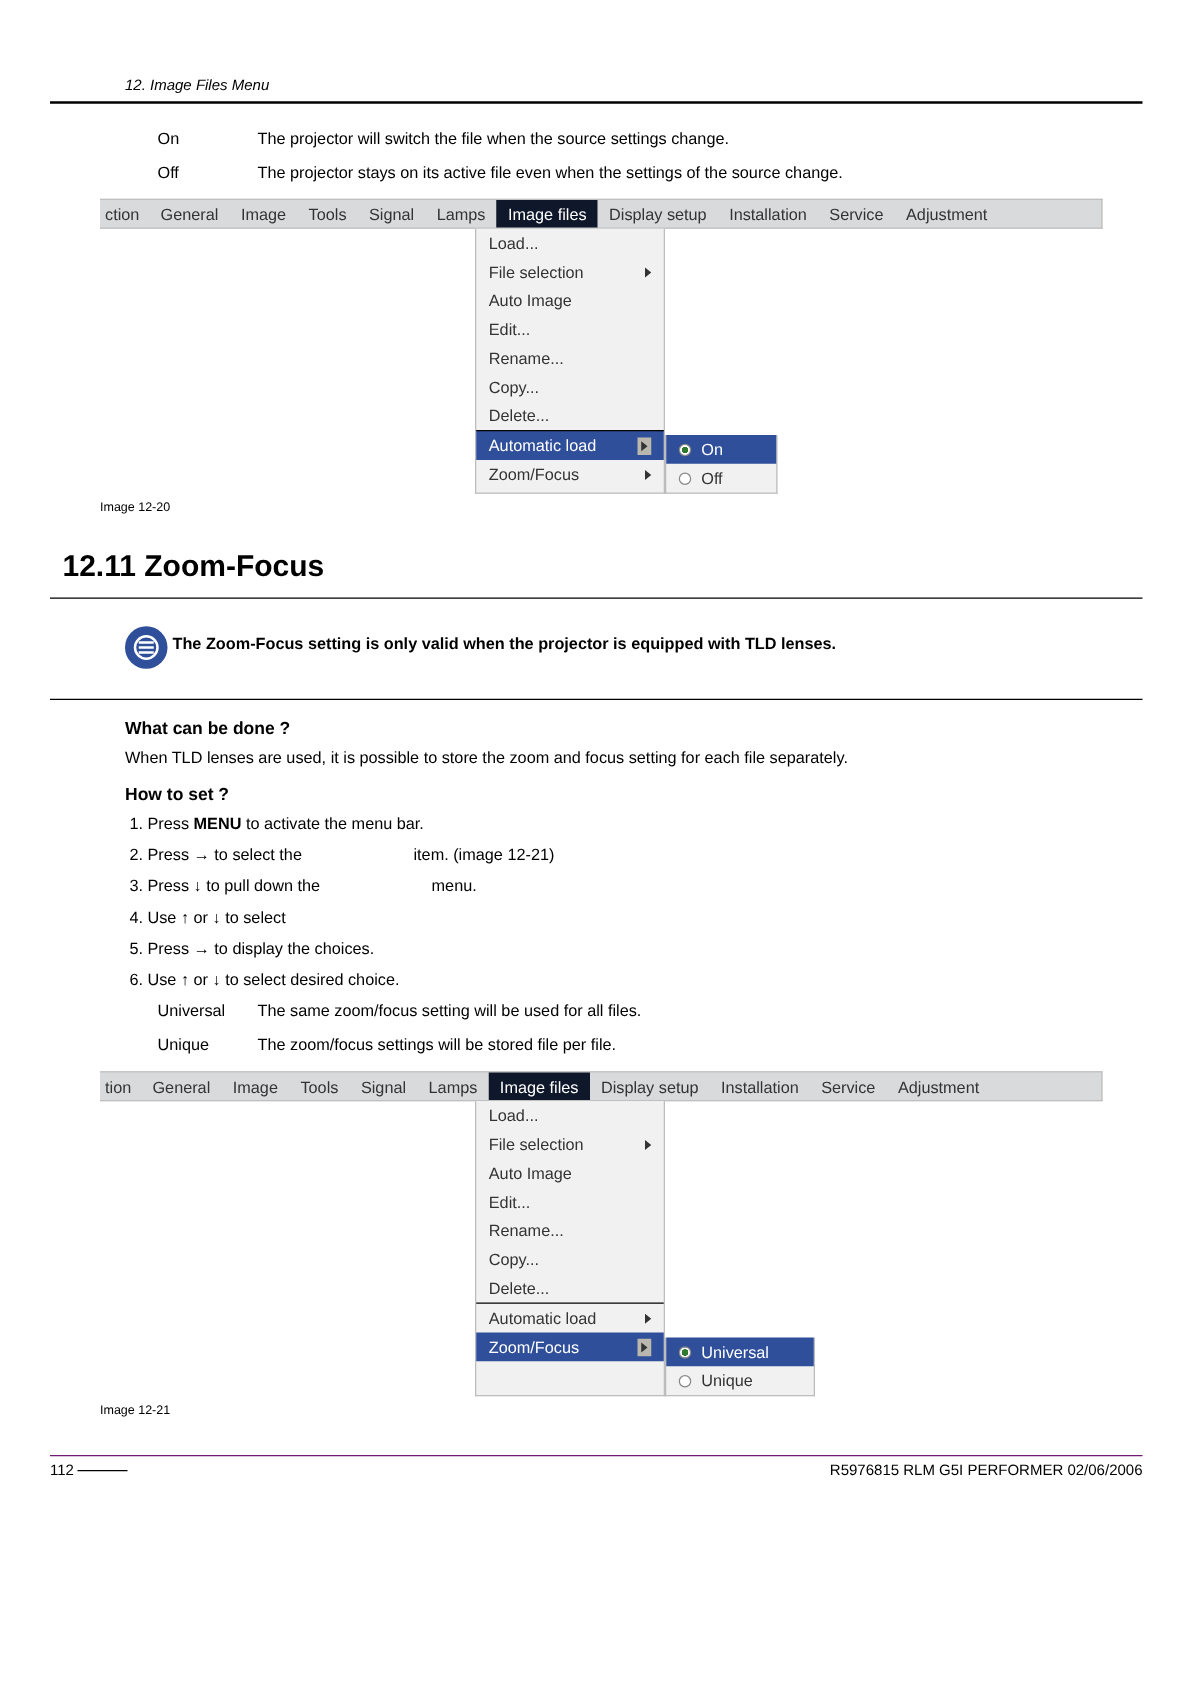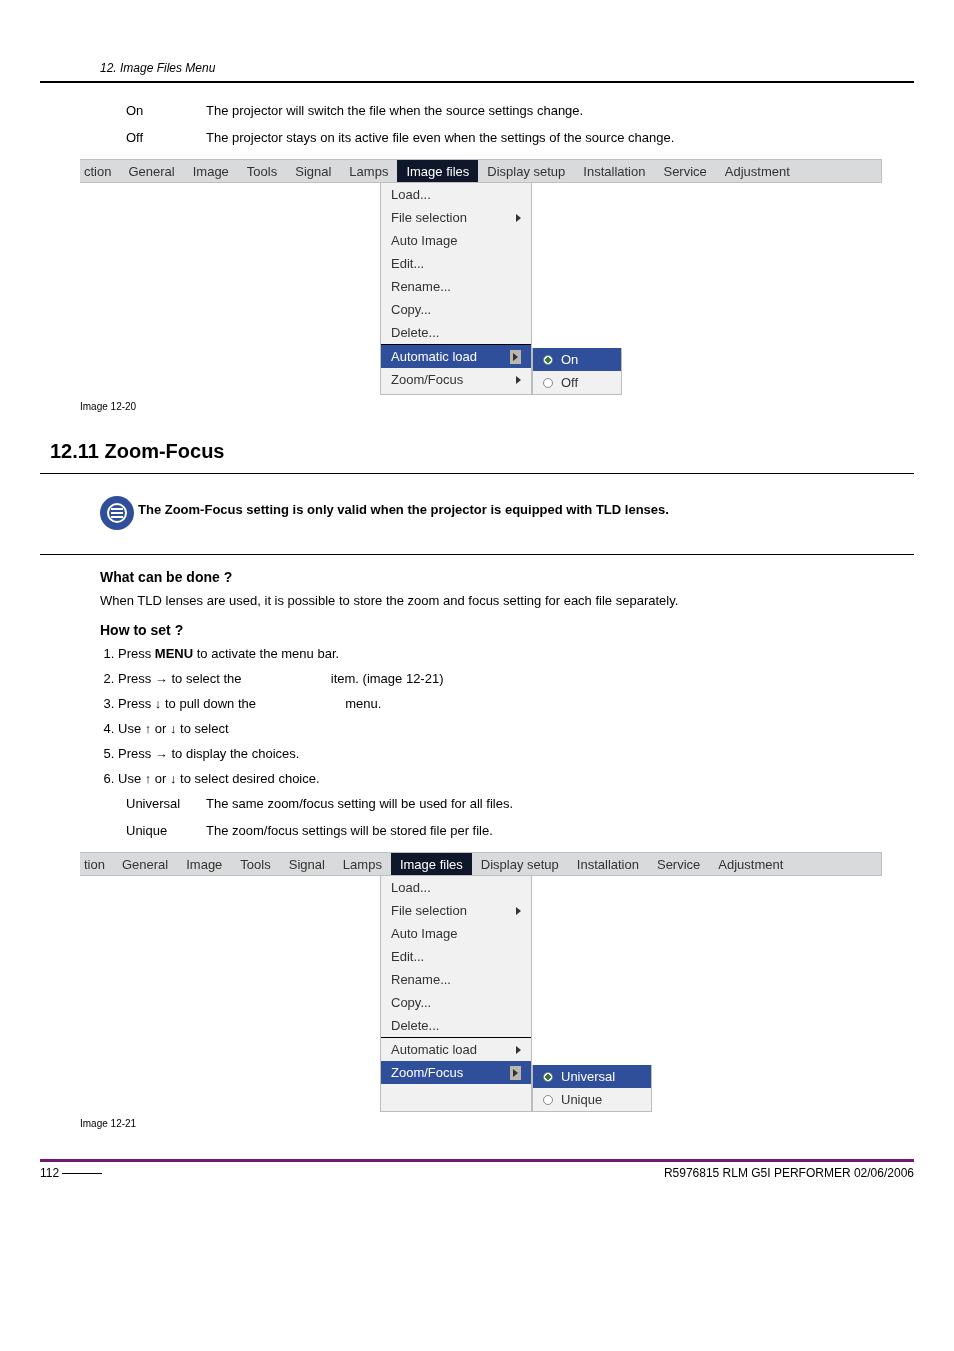--- a/index.html
+++ b/index.html
@@ -95,21 +95,21 @@
     width:10px; height:10px;
     border:1px solid #888;
     border-radius:50%;
     background:#fff;
     display:inline-block;
   }
   .radio.on { background: radial-gradient(circle at center,#2f7a2f 0 45%, #fff 50%); }
   .caption { font-size: 10px; color:#000; margin-top:6px; }
   .screenshot-block { margin-left:40px; margin-bottom:8px; width: 802px; }
 
-  h2.section-title { font-size:20px; font-weight:bold; margin: 28px 0 10px 0; }
+  h2.section-title { font-size:24px; font-weight:bold; margin: 28px 0 10px 0; }
   .note-box { display:flex; align-items:flex-start; gap:4px; padding: 10px 0 20px 0; }
   .note-icon {
     width:34px; height:34px;
     border-radius:50%;
     background:#2f4f9a;
     display:flex; align-items:center; justify-content:center;
     flex-shrink:0;
   }
   .note-icon-inner {
     width:20px; height:20px; border:2px solid #fff; border-radius:50%;
@@ -118,21 +118,21 @@
   }
   .note-icon-inner span { display:block; width:12px; height:2px; background:#fff; }
   .note-text { font-weight:bold; font-size:13px; padding-top:6px; flex:1;}
   h3.subhead { font-weight:bold; font-size:14px; margin: 14px 0 8px 0; }
   .body-p { font-size:13px; margin-bottom:10px; }
   ol.steps { list-style: decimal; margin-left: 18px; }
   ol.steps li { font-size:13px; margin-bottom:10px; }
   ol.steps li .gap { display:inline-block; width: 82px; }
   .footer {
     display:flex; justify-content:space-between;
-    border-top:3px solid #701a75;
+    border-top:1px solid #701a75;
     padding-top:4px;
     margin-top: 30px;
     font-size:12px;
   }
   .footer-line { width: 40px; border-top:1px solid #000; display:inline-block; vertical-align:middle; margin-right:6px;}
 </style>
 </head>
 <body>
 
 <div class="header-row indent1">

